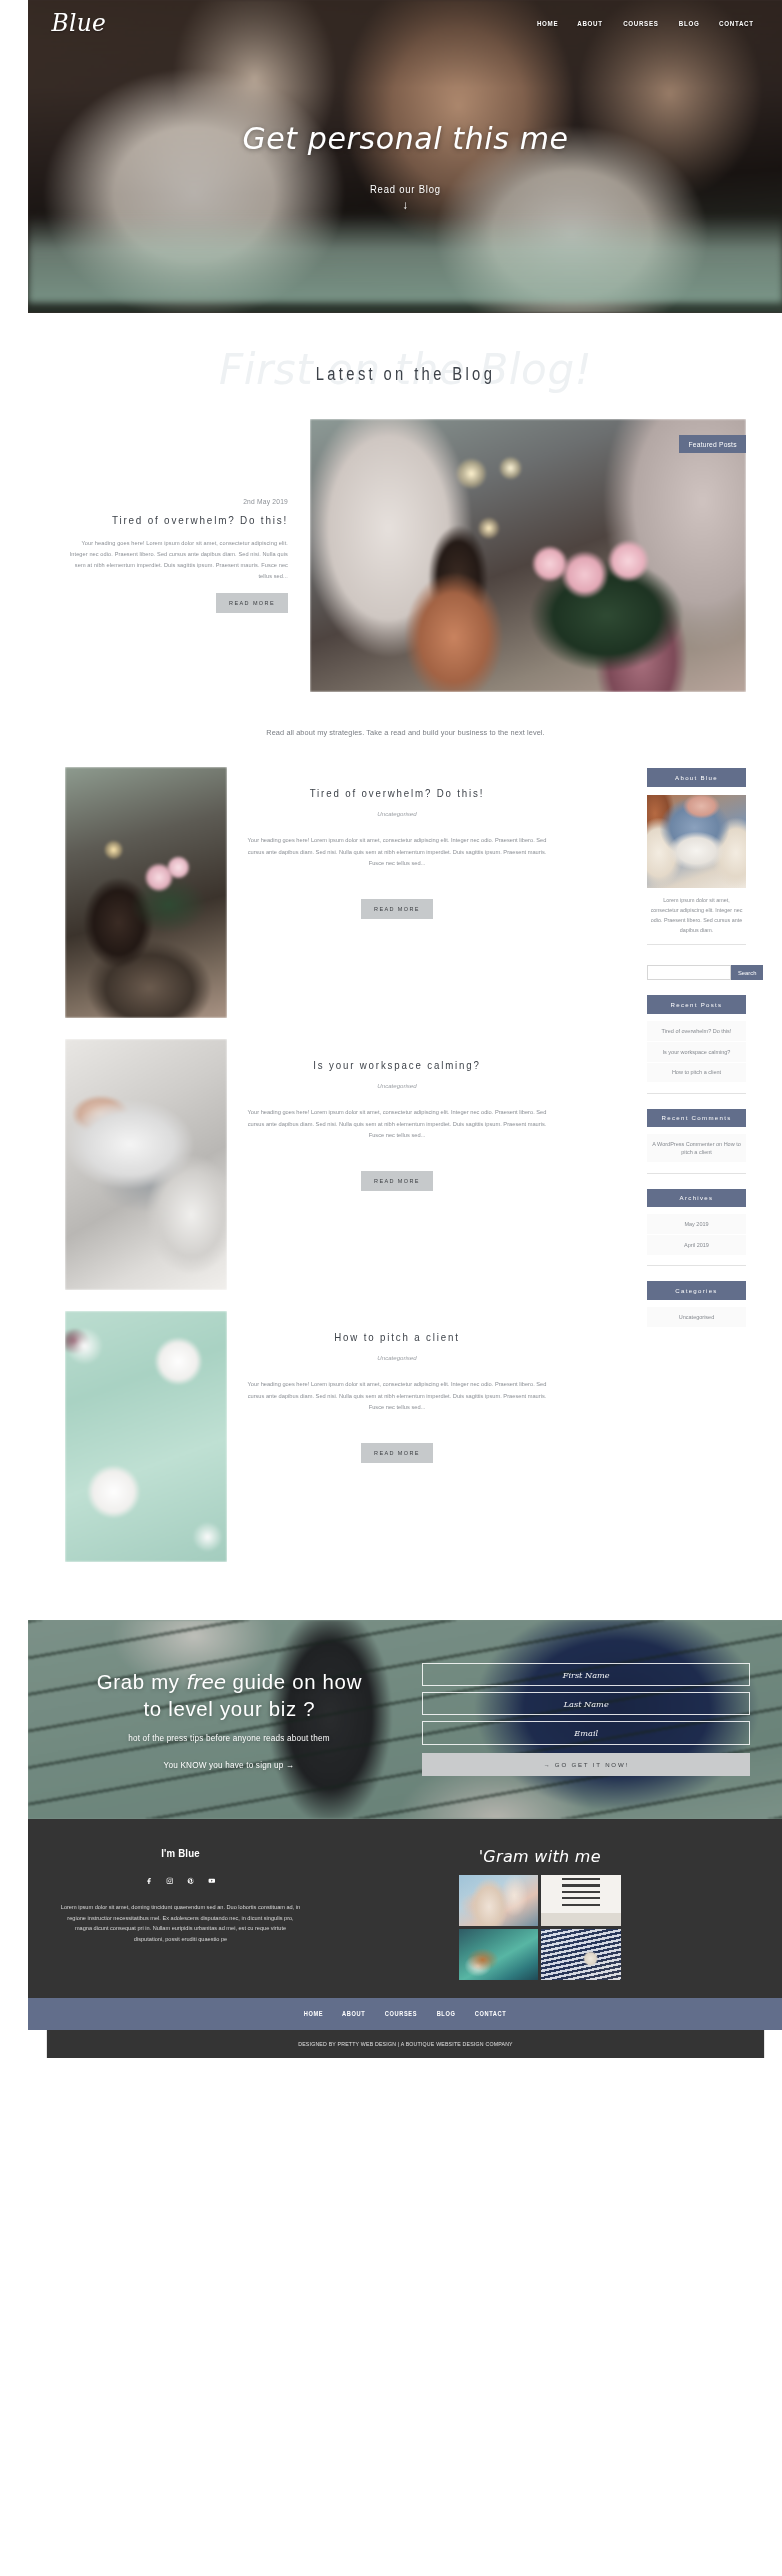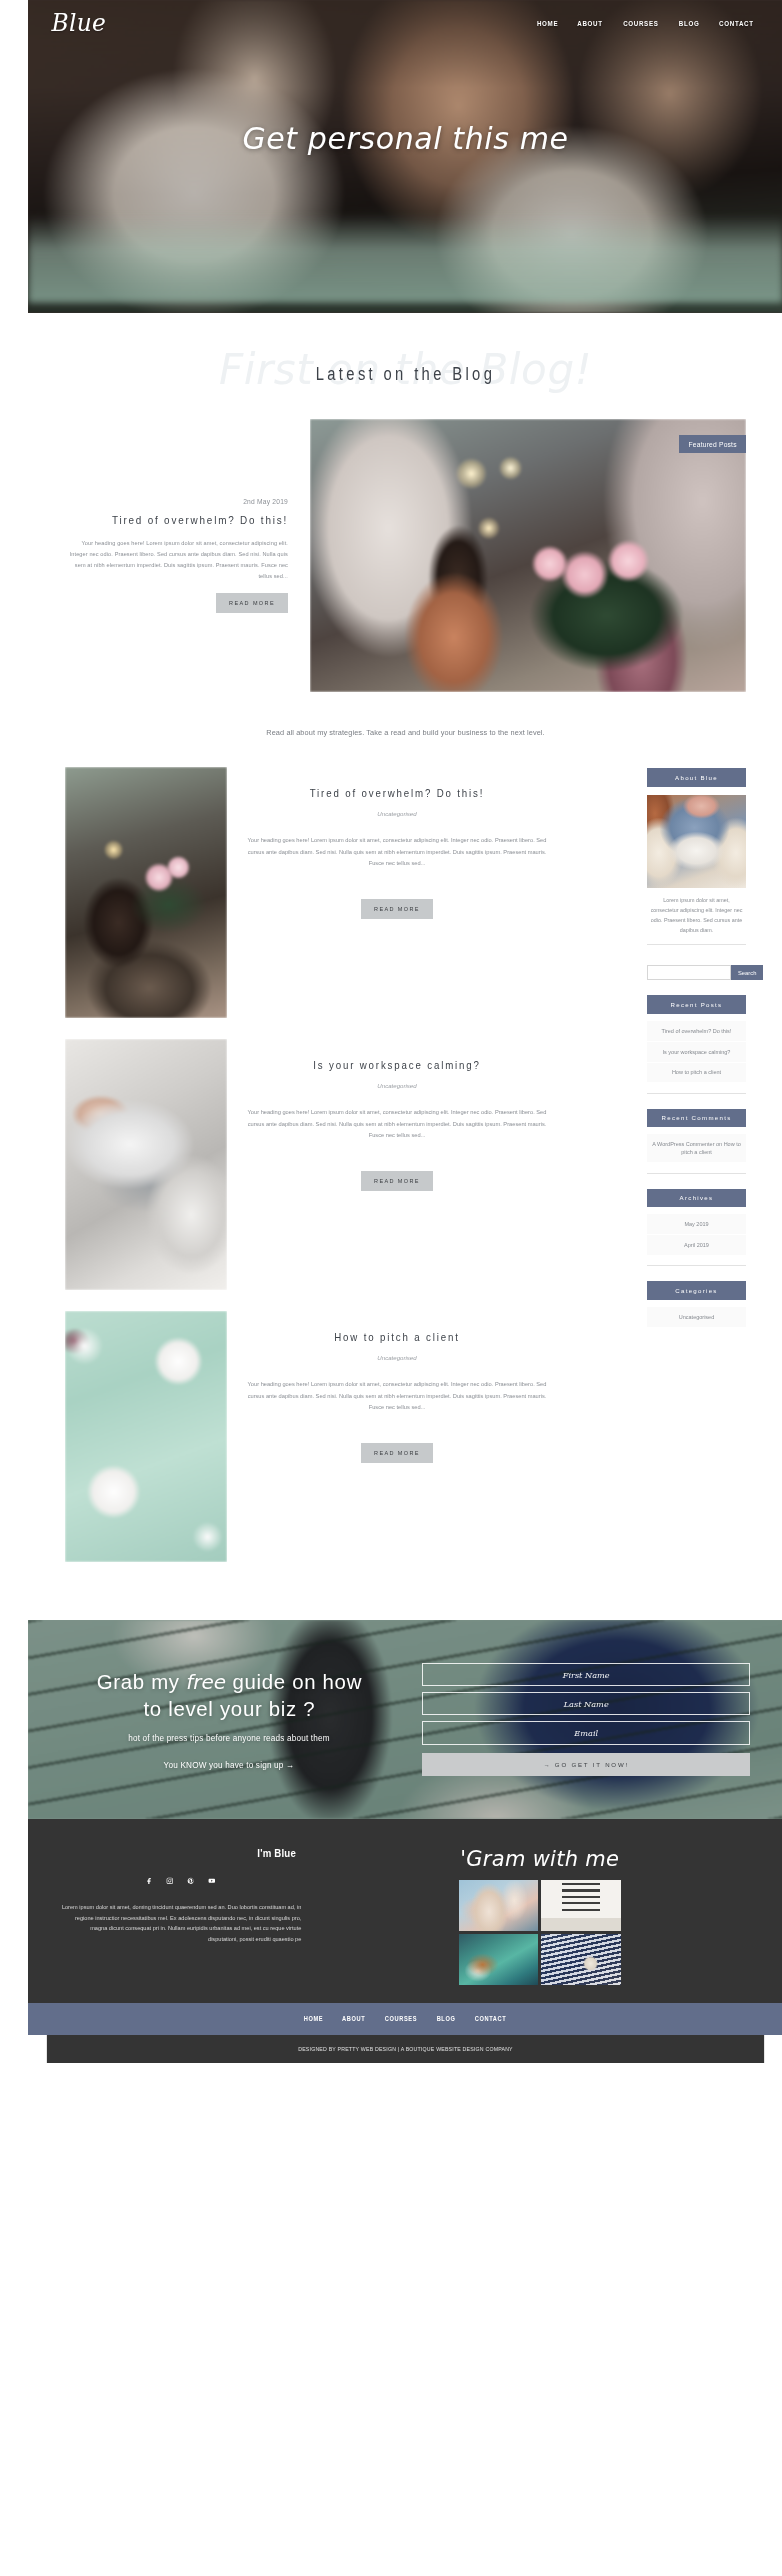--- a/index.html
+++ b/index.html
@@ -394,21 +394,21 @@
   .optin-field::placeholder { color: #fff; opacity: .95; }
   .optin-submit {
     height: 23.4px; background: #c9cbcc; border: none; color: #3a3d41;
     font-family: "Liberation Sans Narrow", "Liberation Sans", sans-serif;
     font-size: 6.1px; letter-spacing: 1.8px; cursor: pointer; margin-top: 2.3px;
   }
 
   
   .footer { background: #343434; padding: 28px 27px 17.5px; display: flex; gap: 17.5px; }
   .f-col-1 { width: 193px; text-align: center; }
-  .f-col-2 { width: 251px; text-align: right; }
+  .f-col-2 { width: 251px; text-align: center; }
   .f-col-3 { flex: 1; text-align: center; }
   .f-head {
     font-family: "Liberation Sans Narrow", "Liberation Sans", sans-serif;
     color: #fff; font-size: 10.5px; font-weight: 700; letter-spacing: 0.2px; margin-bottom: 17.5px;
     transform: scaleX(.92);
   }
   .f-field {
     width: 123px; height: 15px; background: #fff; border: none; display: block;
     margin: 0 auto 5.3px; text-align: center;
     font-family: "Liberation Sans", sans-serif; font-size: 6.1px; color: #555; outline: none;
@@ -418,21 +418,21 @@
     width: 123px; height: 15px; background: #c6c9cb; border: none; color: #3a3d41;
     font-family: "Liberation Sans Narrow", "Liberation Sans", sans-serif;
     font-size: 5px; letter-spacing: 1.4px; cursor: pointer; display: block; margin: 1.2px auto 0;
   }
   .f-social { display: flex; justify-content: center; gap: 13px; margin-bottom: 17.5px; }
   .f-social a { color: #fff; text-decoration: none; line-height: 1; display: inline-flex; }
   .f-social svg { width: 7.6px; height: 7.6px; fill: #fff; display: block; }
   .f-text { font-size: 5.6px; color: #d8d8d8; line-height: 1.95; padding: 0 4.7px; }
   .gram-head {
     font-family: "DejaVu Sans", sans-serif;
-    font-style: italic; color: #fff; font-size: 21px; margin-bottom: 9.3px; letter-spacing: 0.3px;
+    font-style: italic; color: #fff; font-size: 16px; margin-bottom: 9.3px; letter-spacing: 0.3px;
   }
   .gram-grid { display: grid; grid-template-columns: 1fr 1fr; gap: 2.9px; width: 162px; margin: 0 auto; }
   .gram-cell { height: 51px; position: relative; overflow: hidden; }
   .g1 { background:
       radial-gradient(ellipse 23.4px 35px at 38% 62%, #efe2d6 0%, #ddc9b6 55%, rgba(220,200,180,0) 82%),
       radial-gradient(ellipse 17.5px 27px at 70% 40%, #f2e5d9 0%, rgba(225,205,185,0) 78%),
       radial-gradient(ellipse 27px 17.5px at 28% 58%, #e8bfa8 0%, rgba(225,180,155,0) 78%),
       linear-gradient(150deg, #9fc3d8 0%, #b8d0dd 35%, #e2c3b4 65%, #6f8fa2 100%);
       filter: blur(0.5px); }
   .g2 { background:
@@ -487,20 +487,24 @@
         <a href="#">HOME</a>
         <a href="#">ABOUT</a>
         <a href="#">COURSES</a>
         <a href="#">BLOG</a>
         <a href="#">CONTACT</a>
       </nav>
     </div>
 
     <div class="hero-center">
       <div class="hero-title">Get personal this me</div>
+      <div class="hero-cta">
+        <a href="#">Read our Blog</a>
+        <div class="hero-arrow">↓</div>
+      </div>
     </div>
   </section>
 
   <section class="latest-wrap">
     <div class="latest-script">First on the Blog!</div>
     <div class="latest-title">Latest on the Blog</div>
   </section>
 
   <section class="featured">
     <div class="featured-text">

